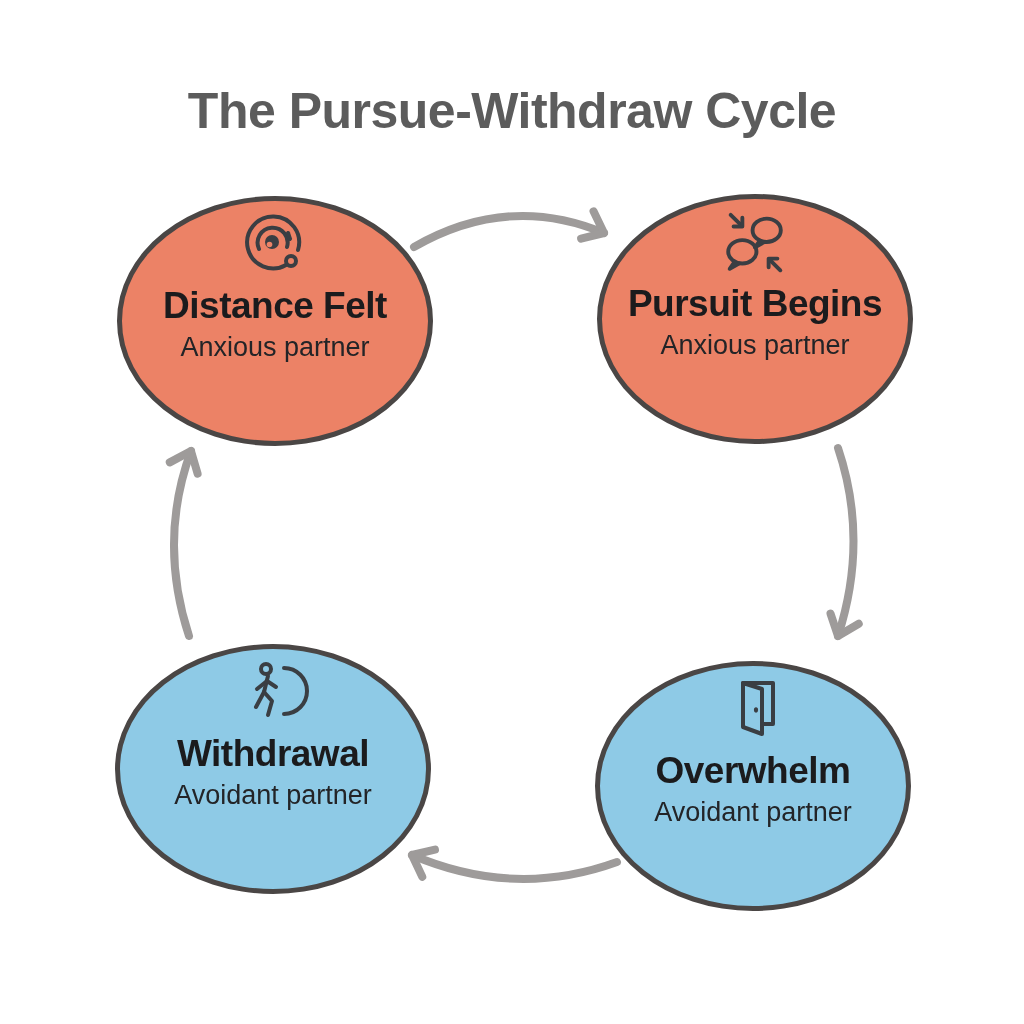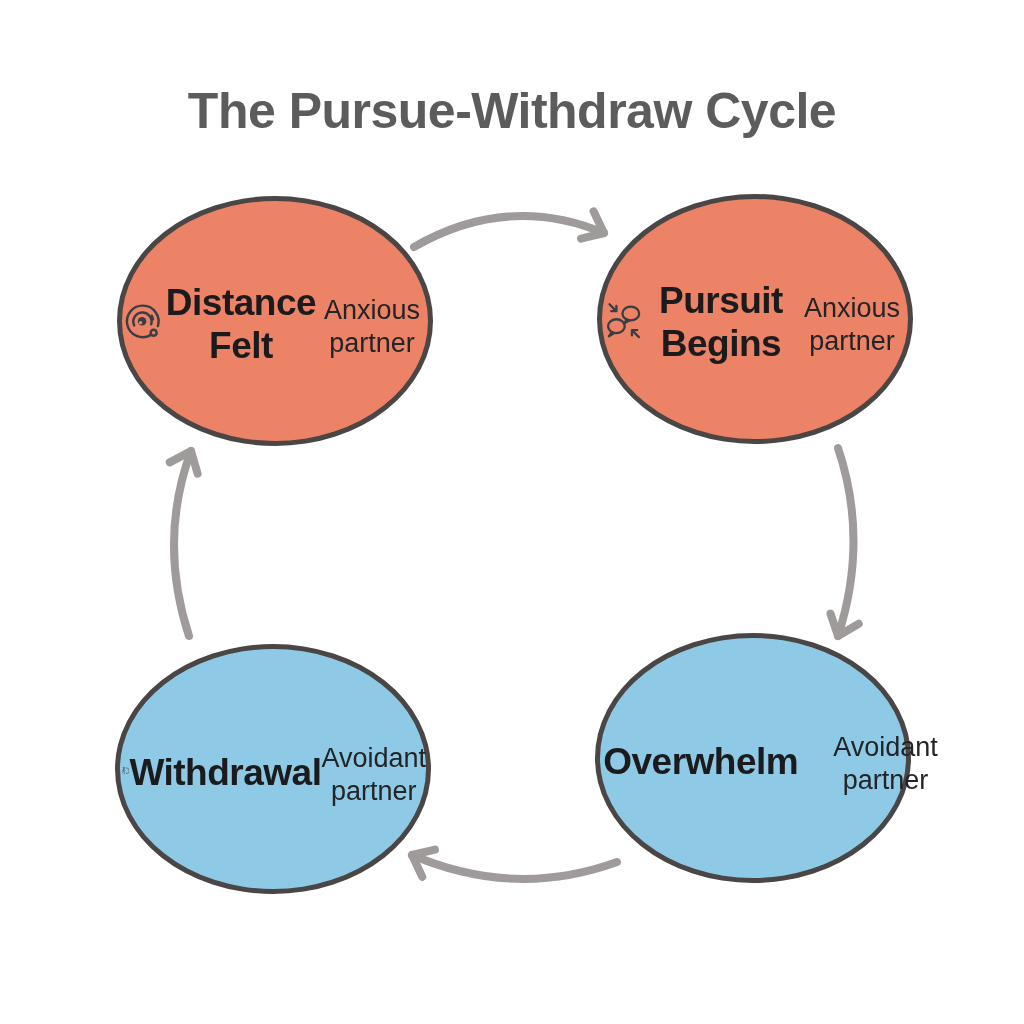--- a/index.html
+++ b/index.html
@@ -32,32 +32,31 @@
   .arrows-layer { position: absolute; inset: 0; width: 1024px; height: 1024px; }
   .arrow-path { fill: none; stroke: var(--arrow); stroke-width: 8; stroke-linecap: round; }
   .arrowhead-glyph { fill: none; stroke: var(--arrow); stroke-width: 8; stroke-linecap: round; stroke-linejoin: round; }
 
   .node {
     position: absolute;
     width: 316px; height: 250px;
     border: 5px solid var(--node-outline);
     border-radius: 50%;
     display: flex;
-    flex-direction: row;
+    flex-direction: column;
     align-items: center;
-    justify-content: center;
     padding-top: 8px;
     text-align: center;
   }
   .node.anxious { background: var(--anxious-fill); }
   .node.avoidant { background: var(--avoidant-fill); }
 
   .node-tl { left: 117px; top: 196px; }
   .node-tr { left: 597px; top: 194px; }
-  .node-br { left: 595px; top: 633px; gap: 35px; }
+  .node-br { left: 595px; top: 661px; }
   .node-bl { left: 115px; top: 644px; }
 
   .node-icon { width: 74px; height: 72px; color: var(--icon-stroke); margin-bottom: 4px; }
   .node-icon .stroked { fill: none; stroke: currentColor; stroke-width: 4; stroke-linecap: round; stroke-linejoin: round; }
   .node-icon .filled { fill: currentColor; stroke: none; }
 
   .node-label {
     font-size: 37px;
     font-weight: 800;
     letter-spacing: -0.5px;

